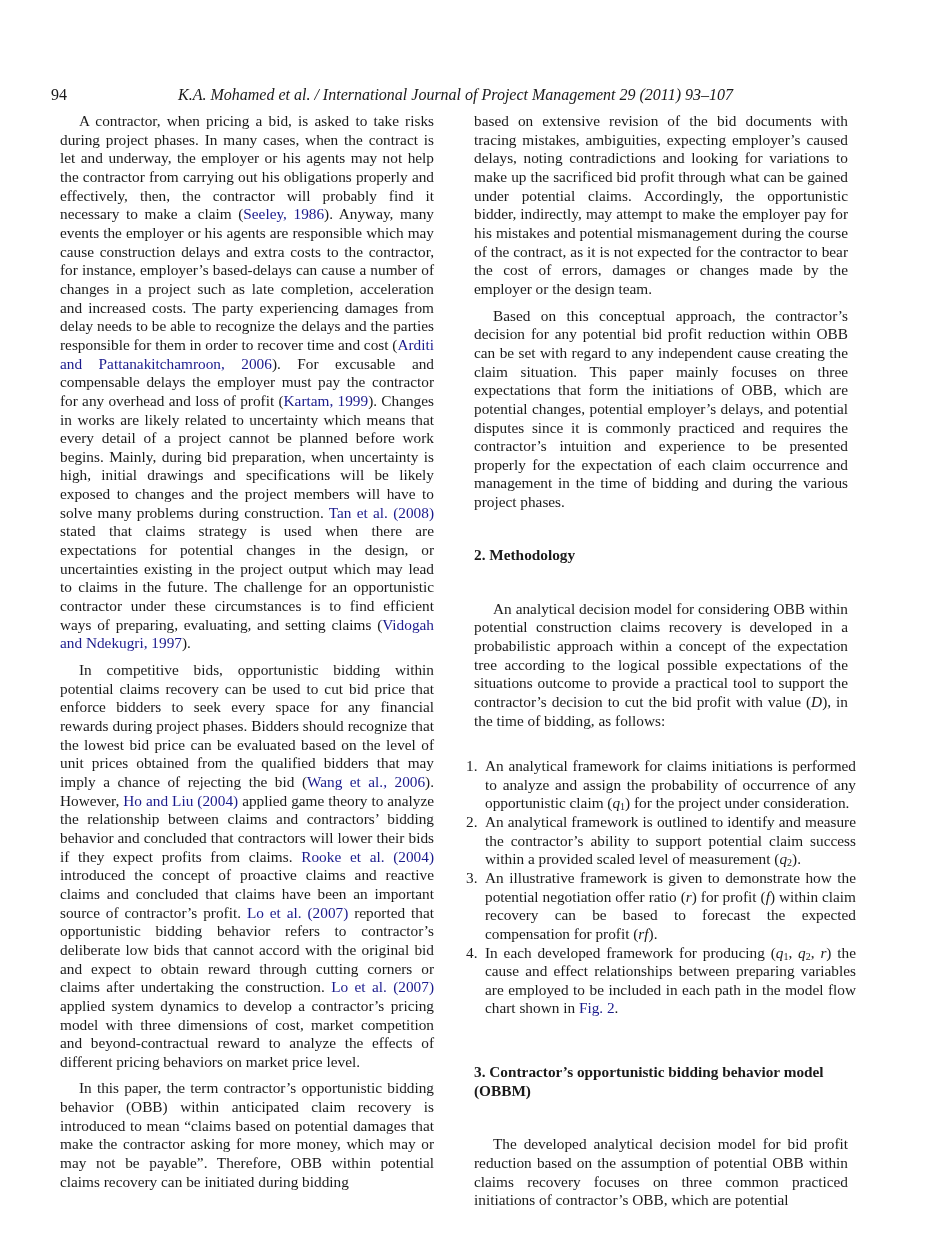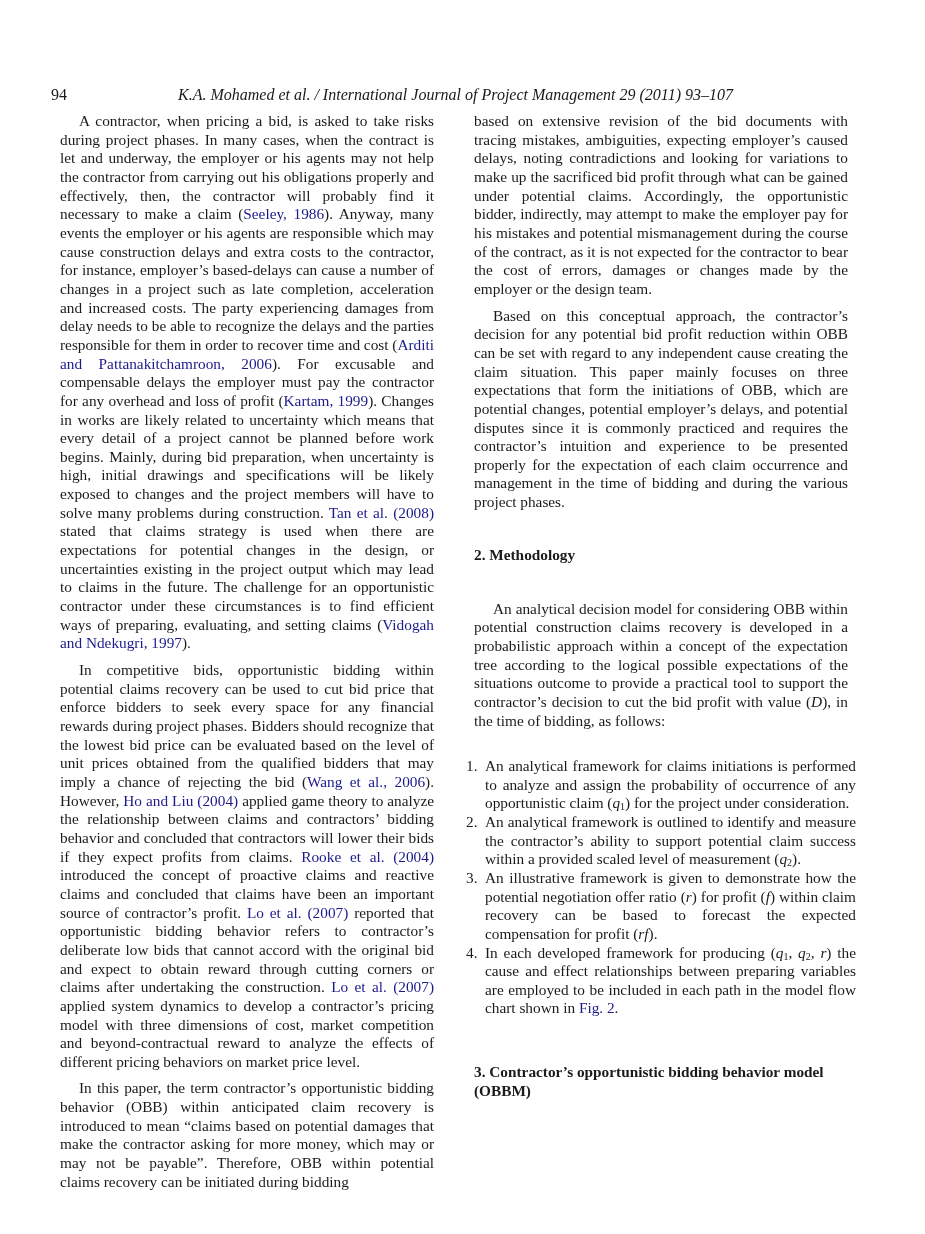--- a/index.html
+++ b/index.html
@@ -49,13 +49,14 @@
   <ol>
     <li><span class="num">1.</span><span>An analytical framework for claims initiations is performed to analyze and assign the probability of occurrence of any opportunistic claim (</span><i>q</i><sub>1</sub><span>) for the project under consideration.</span></li>
     <li><span class="num">2.</span><span>An analytical framework is outlined to identify and measure the contractor’s ability to support potential claim success within a provided scaled level of measurement (</span><i>q</i><sub>2</sub><span>).</span></li>
     <li><span class="num">3.</span><span>An illustrative framework is given to demonstrate how the potential negotiation offer ratio (</span><i>r</i><span>) for profit (</span><i>f</i><span>) within claim recovery can be based to forecast the expected compensation for profit (</span><i>rf</i><span>).</span></li>
     <li><span class="num">4.</span><span>In each developed framework for producing (</span><i>q</i><sub>1</sub><span>, </span><i>q</i><sub>2</sub><span>, </span><i>r</i><span>) the cause and effect relationships between preparing variables are employed to be included in each path in the model flow chart shown in </span><a class="link">Fig. 2</a><span>.</span></li>
   </ol>
   <div class="sp2"></div>
   <div class="sp2"></div>
   <h2>3. Contractor’s opportunistic bidding behavior model (OBBM)</h2>
   <div class="sp2"></div>
+  <p>The developed analytical decision model for bid profit reduction based on the assumption of potential OBB within claims recovery focuses on three common practiced initiations of contractor’s OBB, which are potential</p>
 </div>
 
 </body></html>

